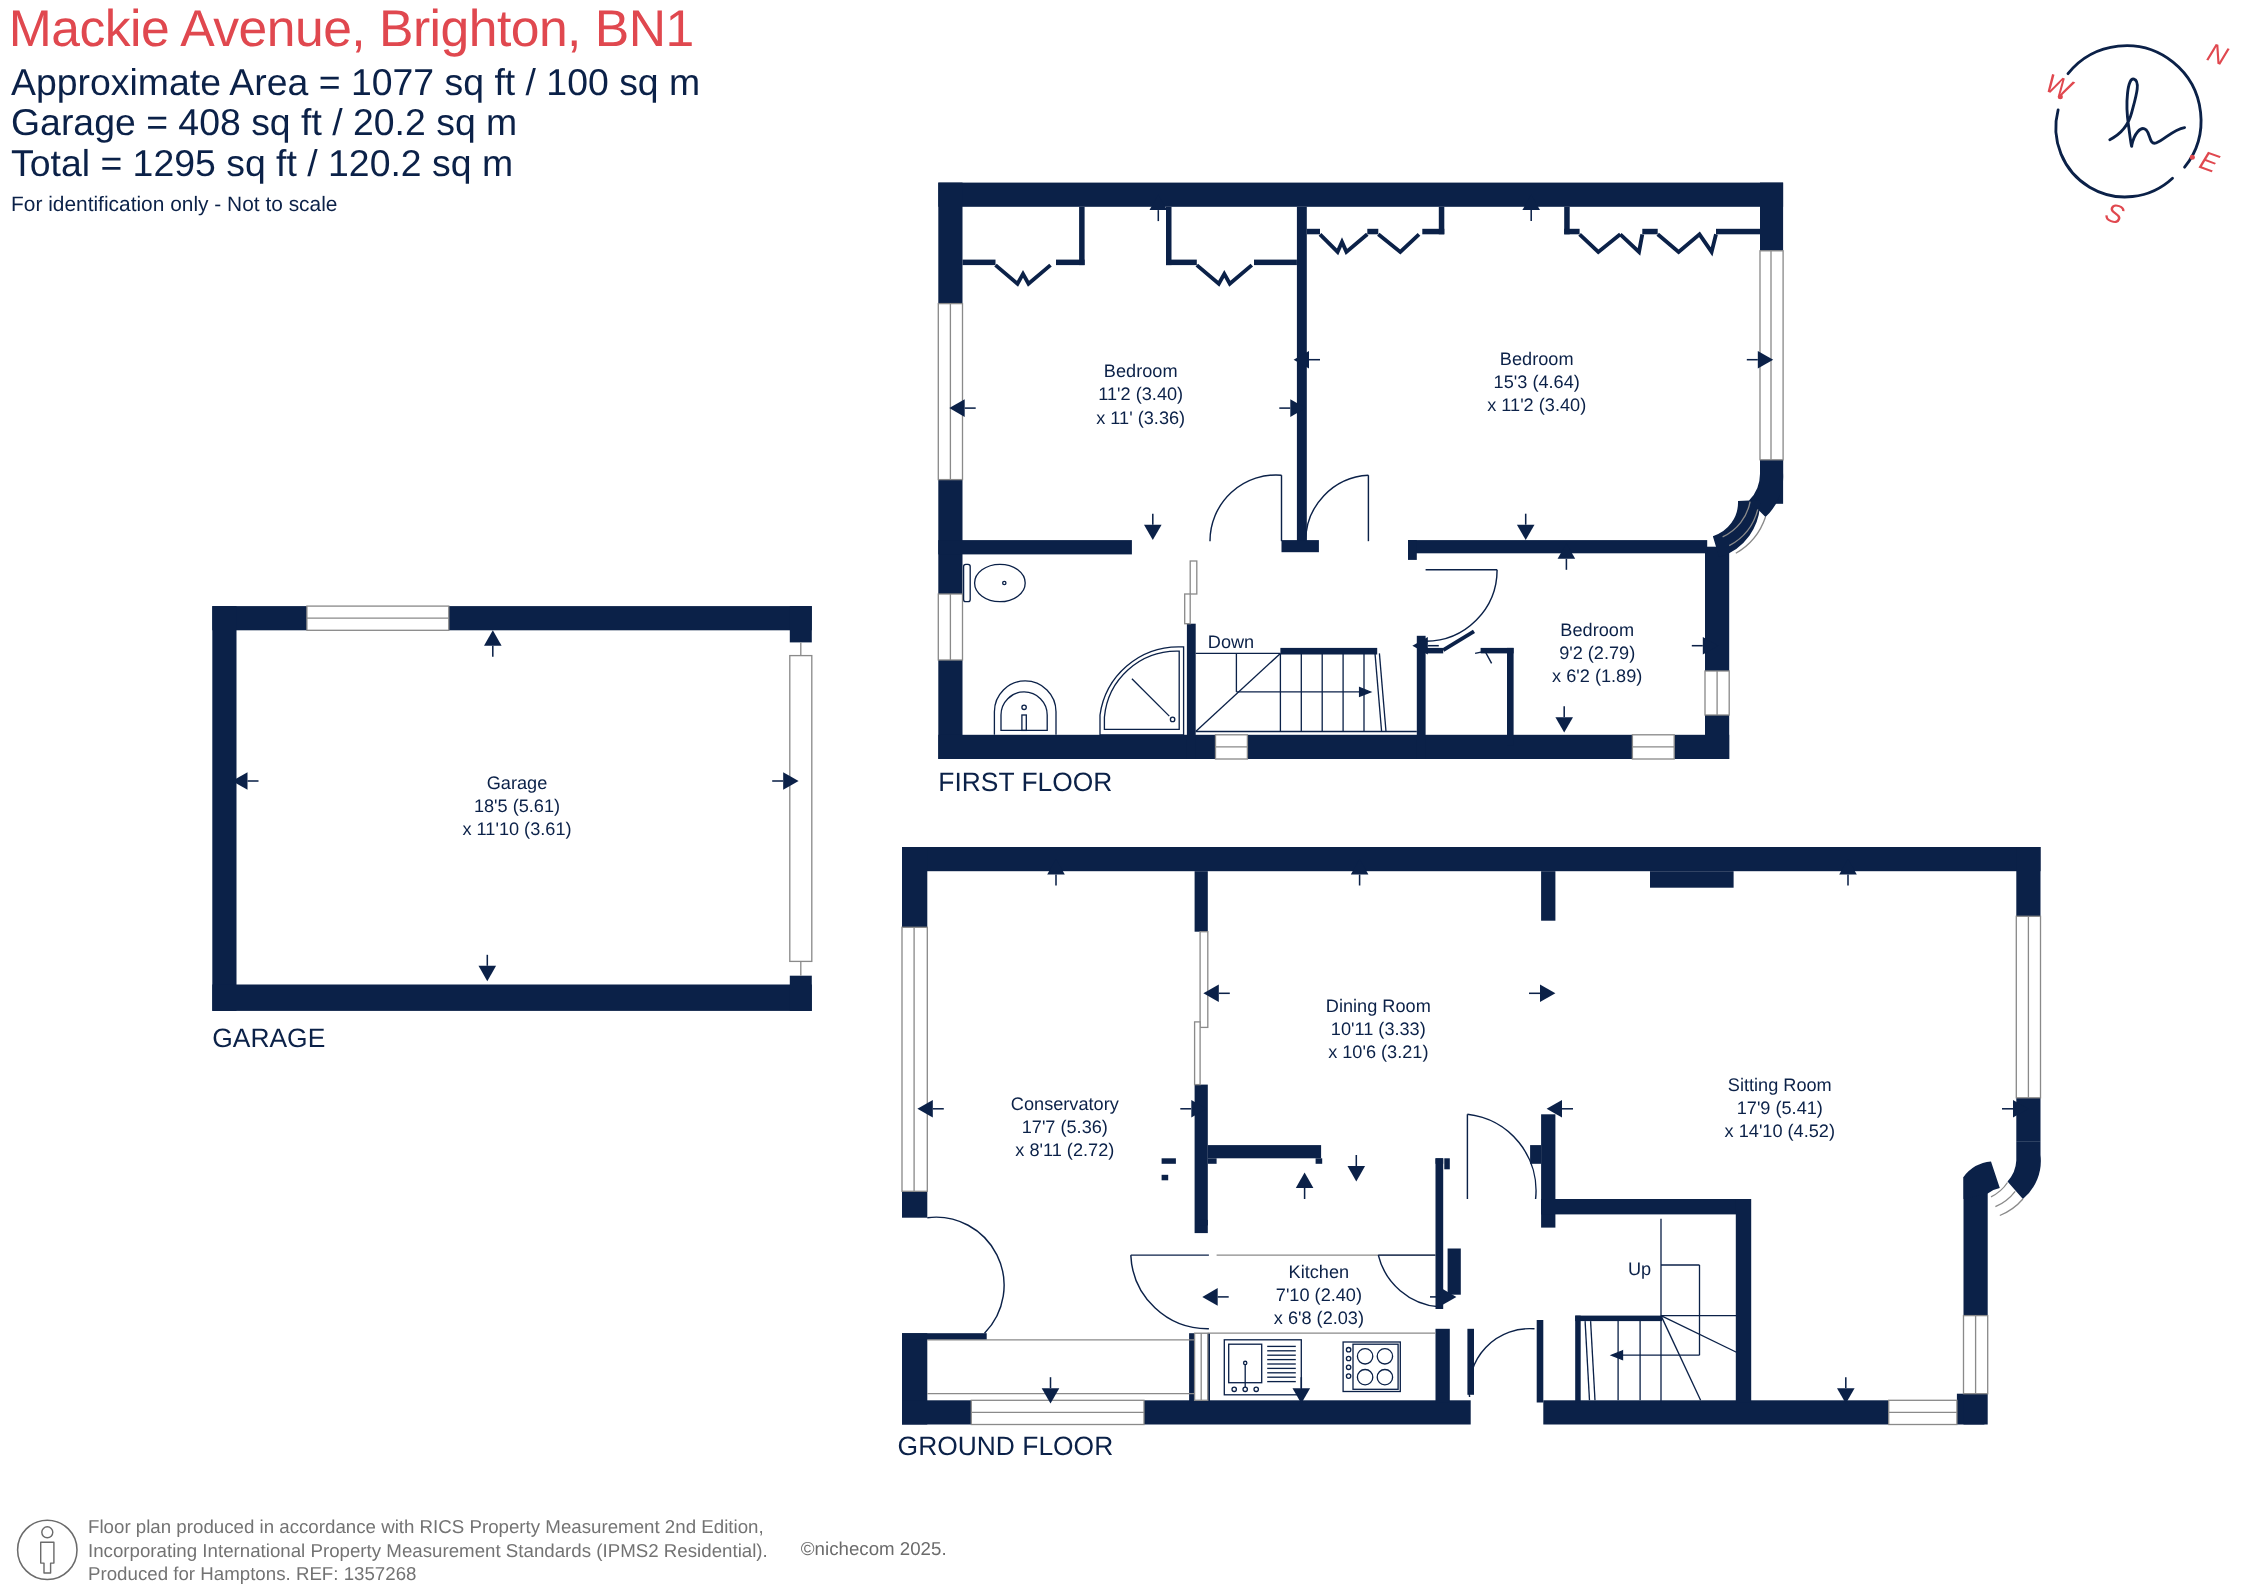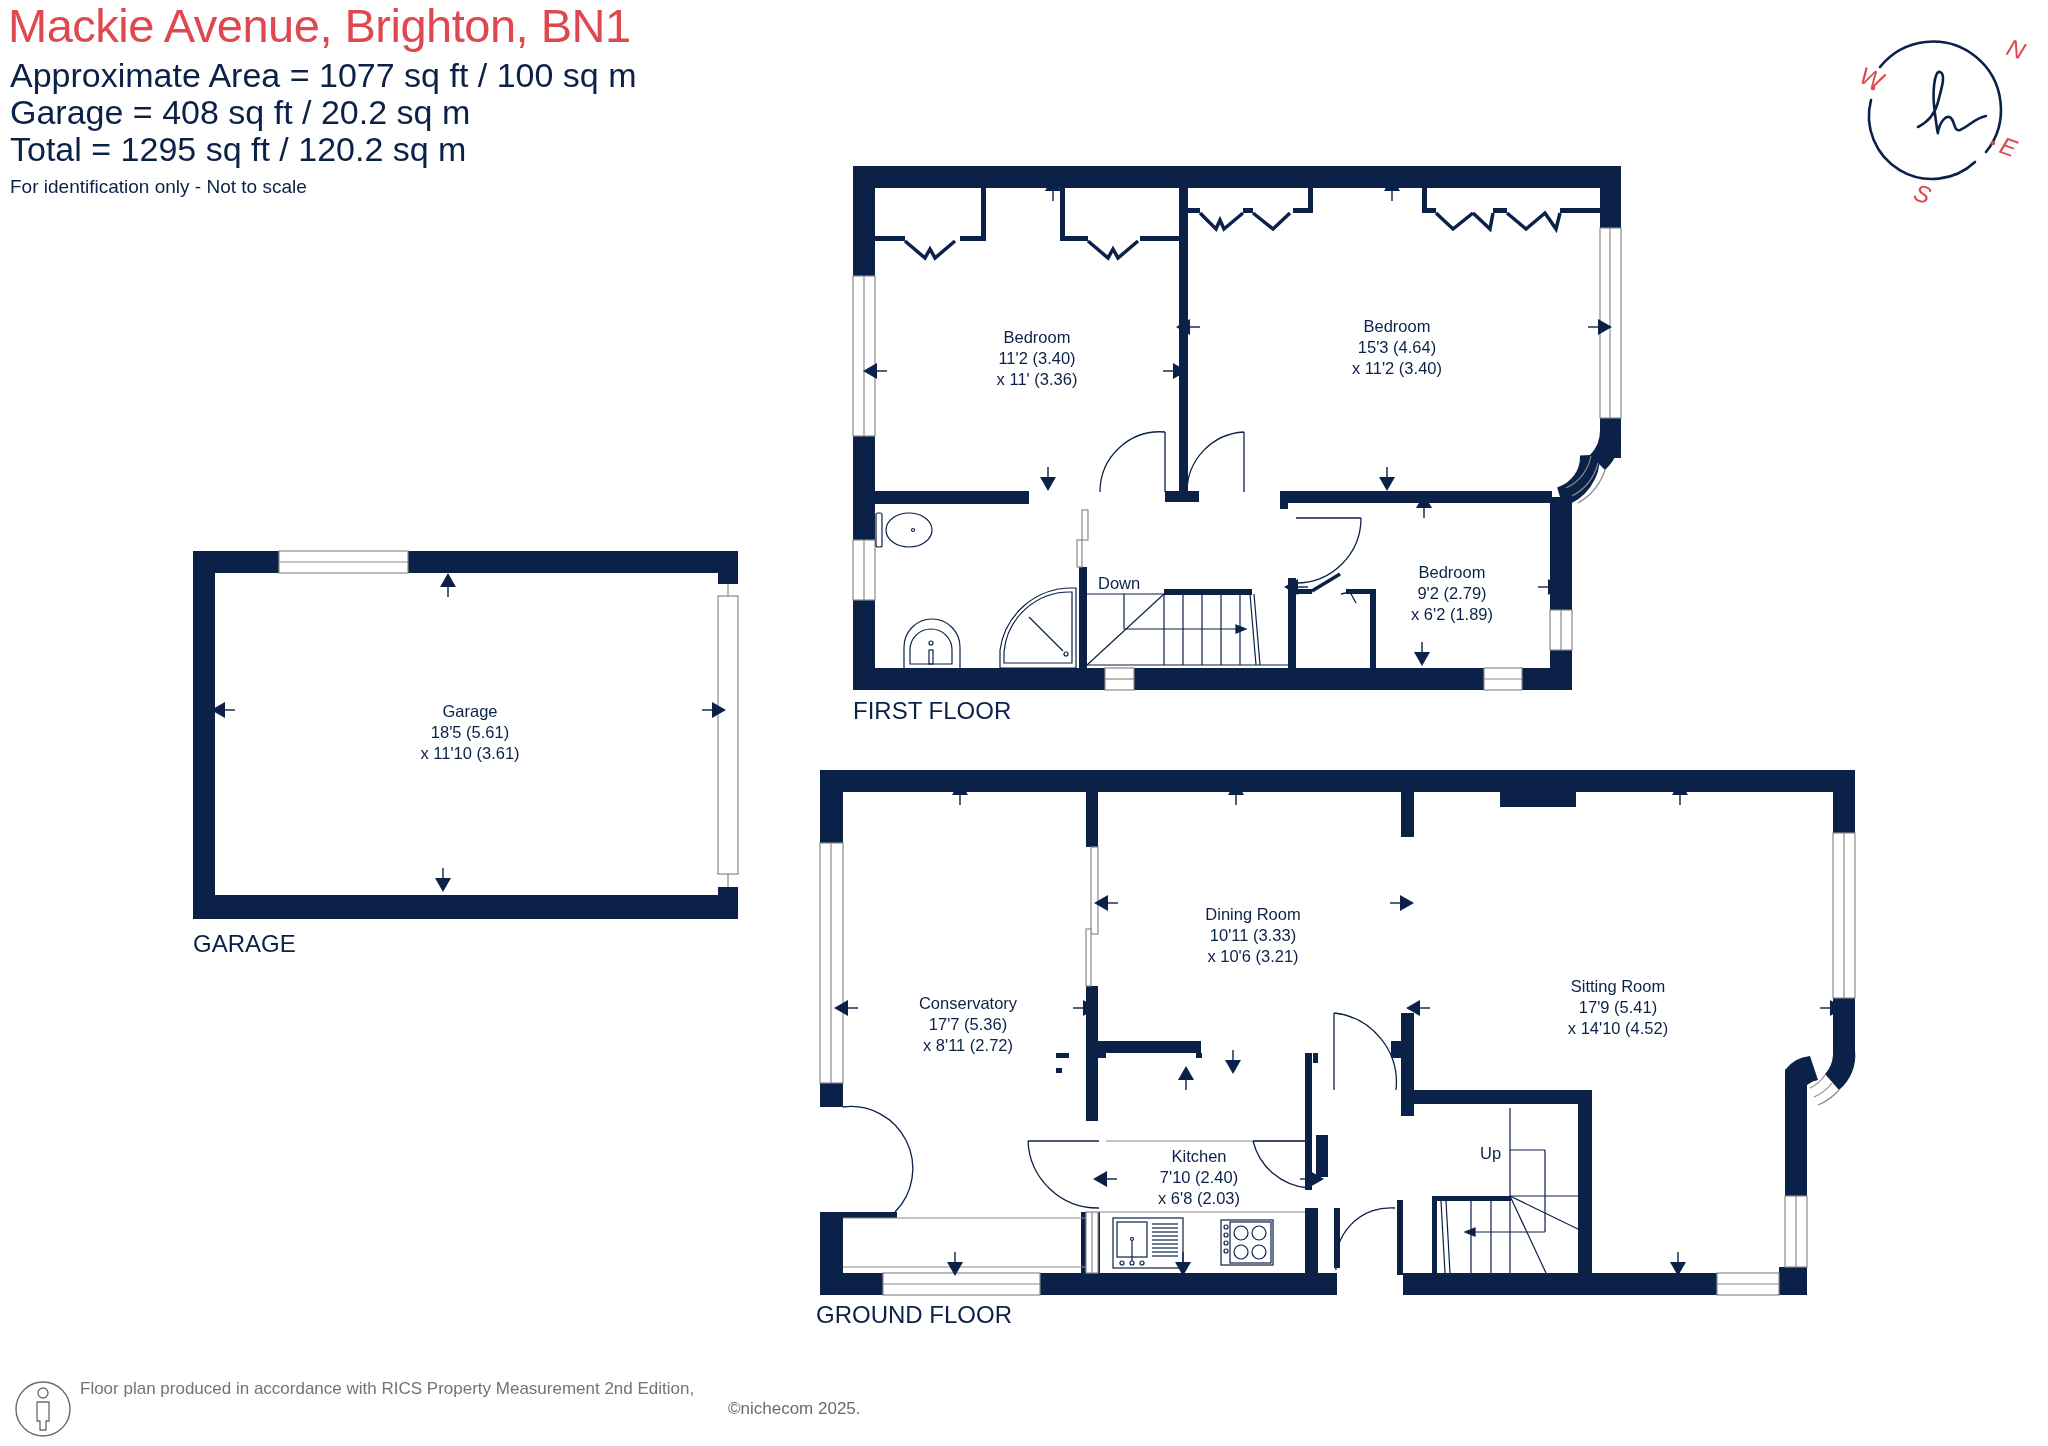--- a/index.html
+++ b/index.html
@@ -422,15 +422,17 @@
 </svg>
 
 <div class="footer">
   <svg class="footer-icon" viewBox="0 0 58 62">
     <circle cx="29" cy="31" r="27" fill="none" stroke="#6b6b6b" stroke-width="1.4"></circle>
     <circle cx="29" cy="15" r="5" fill="none" stroke="#6b6b6b" stroke-width="1.3"></circle>
     <path d="M23 24 L35 24 L35 43 L32 43 L32 52 L26 52 L26 43 L23 43 Z" fill="none" stroke="#6b6b6b" stroke-width="1.3" stroke-linejoin="round"></path>
   </svg>
   <div class="footer-text">
     <div>Floor plan produced in accordance with RICS Property Measurement 2nd Edition,</div>
+    <div>Incorporating International Property Measurement Standards (IPMS2 Residential).</div>
+    <div>Produced for Hamptons.  REF: 1357268</div>
   </div>
   <div class="footer-copy">©nichecom 2025.</div>
 </div>
 
 </body></html>

